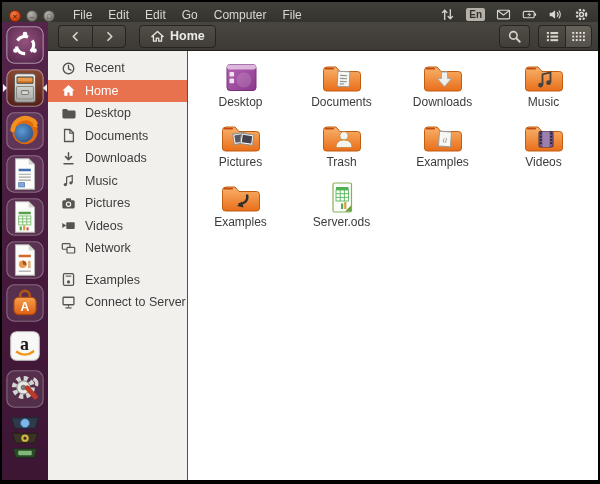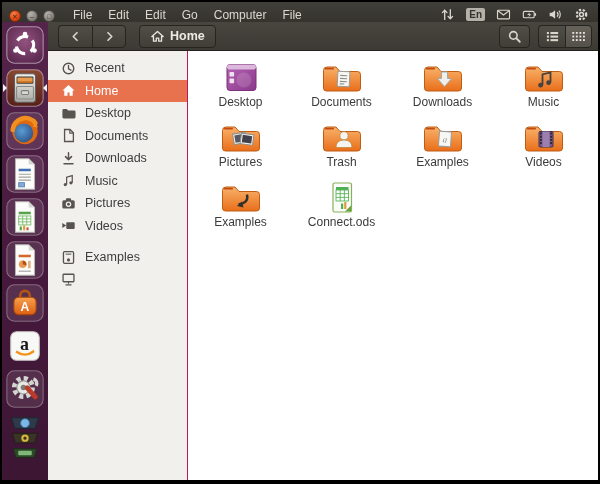--- a/index.html
+++ b/index.html
@@ -394,36 +394,44 @@
                 </svg>
                 <span>Pictures</span>
               </div>
               <div class="side-row">
                 <svg viewBox="0 0 16 16">
                   <rect x="5.6" y="4.4" width="9" height="7.2" rx="1" fill="currentColor"></rect>
                   <path d="M5.6 8 1.4 5.4 v5.2 z" fill="currentColor"></path>
                 </svg>
                 <span>Videos</span>
               </div>
+              <div class="side-row">
+                <svg viewBox="0 0 16 16">
+                  <rect x="1.4" y="2.8" width="8.2" height="6" rx="0.8" fill="none" stroke="currentColor" stroke-width="1.3"></rect>
+                  <rect x="6.4" y="6.8" width="8.2" height="6" rx="0.8" fill="#f2f0ec" stroke="currentColor" stroke-width="1.3"></rect>
+                </svg>
+                <span>Network</span>
+              </div>
             </div>
           <div class="side-gap"></div>
           <div>
               <div class="side-row">
                 <svg viewBox="0 0 16 16">
                   <rect x="2.6" y="1.8" width="10.8" height="12.4" rx="1.4" fill="none" stroke="currentColor" stroke-width="1.4"></rect>
                   <path d="M5 4.4 h6" stroke="currentColor" stroke-width="1.1"></path>
                   <circle cx="8" cy="10.6" r="1.7" fill="currentColor"></circle>
                 </svg>
                 <span>Examples</span>
               </div>
               <div class="side-row">
                 <svg viewBox="0 0 16 16">
                   <rect x="2.2" y="2.4" width="11.6" height="8" rx="0.8" fill="none" stroke="currentColor" stroke-width="1.4"></rect>
                   <path d="M8 10.4 v2.2 M4.8 13.8 h6.4" stroke="currentColor" stroke-width="1.3"></path>
                 </svg>
+                <span>Connect to Server</span>
               </div>
             </div>
         </div>
         <div class="content">
             <div class="file-cell">
               <svg viewBox="0 0 44 34" class="fico">
                 <rect x="8" y="3.5" width="29" height="26" rx="3" fill="url(#gPurple)" stroke="#7c2f7c"></rect>
                 <rect x="8" y="3.5" width="29" height="5" rx="2.5" fill="#dcb8dc"></rect>
                 <circle cx="25" cy="19" r="7.5" fill="rgba(255,255,255,0.14)"></circle>
                 <rect x="10.5" y="11" width="4.6" height="4.6" rx="0.8" fill="#efe2ef"></rect>
@@ -528,20 +536,20 @@
                 <rect x="13" y="2" width="18.5" height="29" rx="1.5" fill="#fcfdfa" stroke="#86b257" stroke-width="1.2"></rect>
                 <path d="M31 24.5 v6 h-6 z" fill="#69a23d"></path>
                 <rect x="16" y="6" width="12.5" height="3" fill="#4db052"></rect>
                 <g fill="none" stroke="#57b65b" stroke-width="0.9">
                   <rect x="16" y="9" width="12.5" height="11"></rect>
                   <path d="M16 12.7 h12.5 M16 16.4 h12.5 M20.2 9 v11 M24.4 9 v11"></path>
                 </g>
                 <rect x="21" y="22.5" width="2.2" height="5.5" fill="#4db052"></rect>
                 <rect x="24.2" y="21" width="2.2" height="7" fill="#e09a3e"></rect>
               </svg>
-              <div class="file-label">Connect.ods</div>
+              <div class="file-label">Server.ods</div>
             </div>
           </div>
       </div>
     </div>
 
   </div>
 </div>
 
 </body></html>

